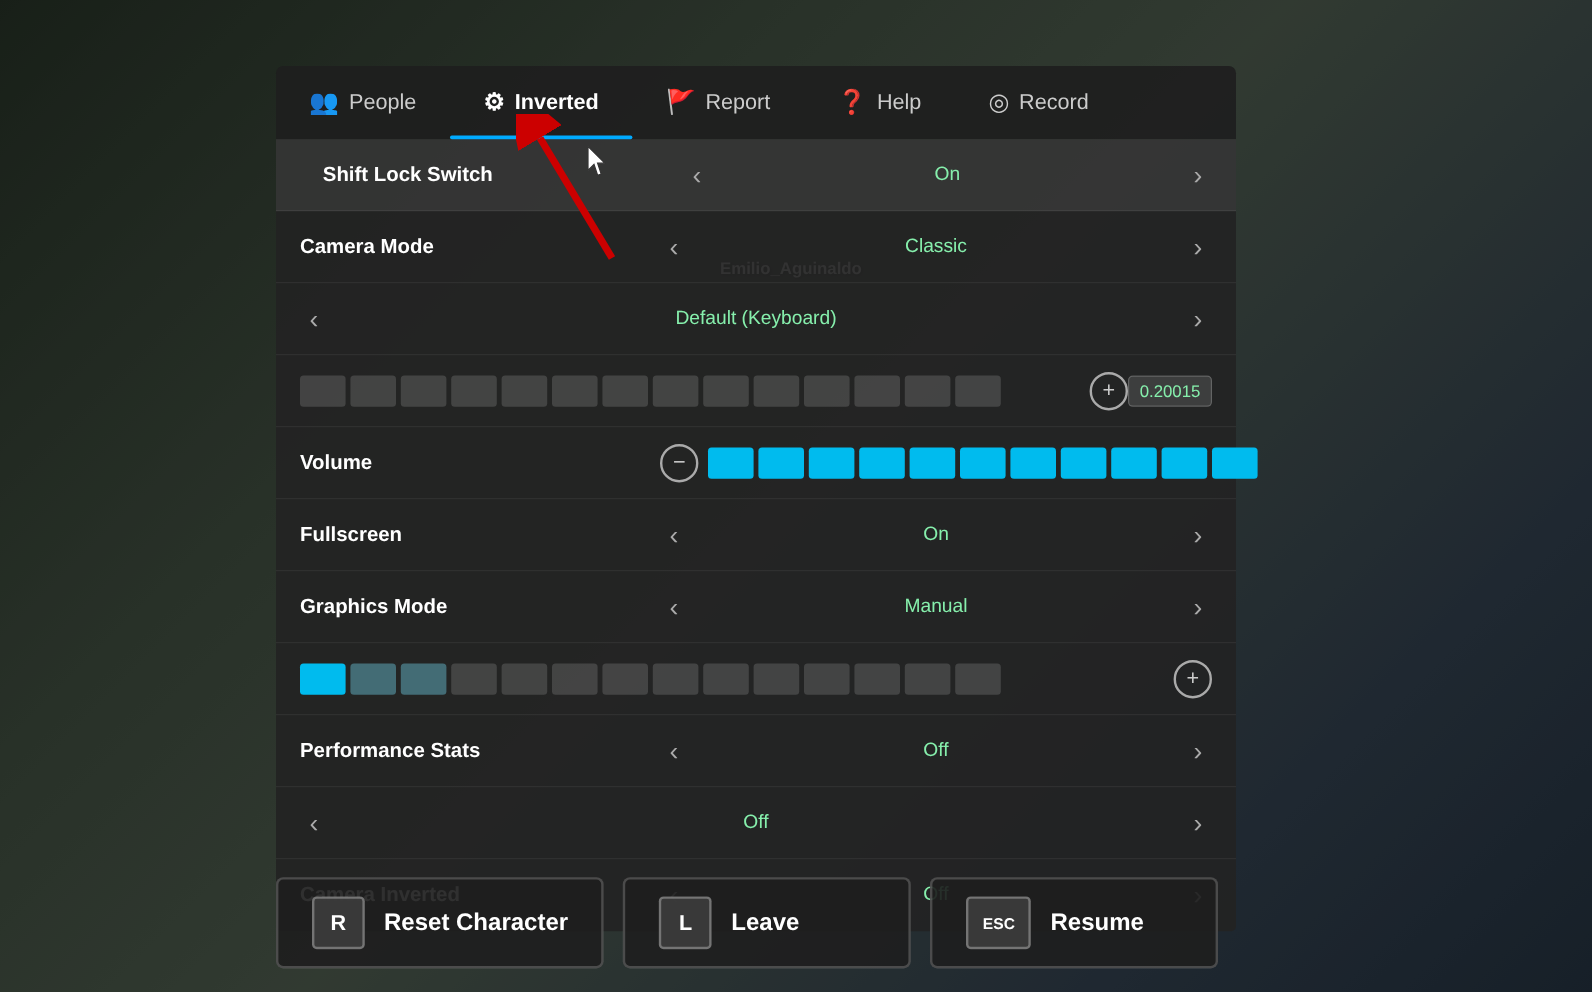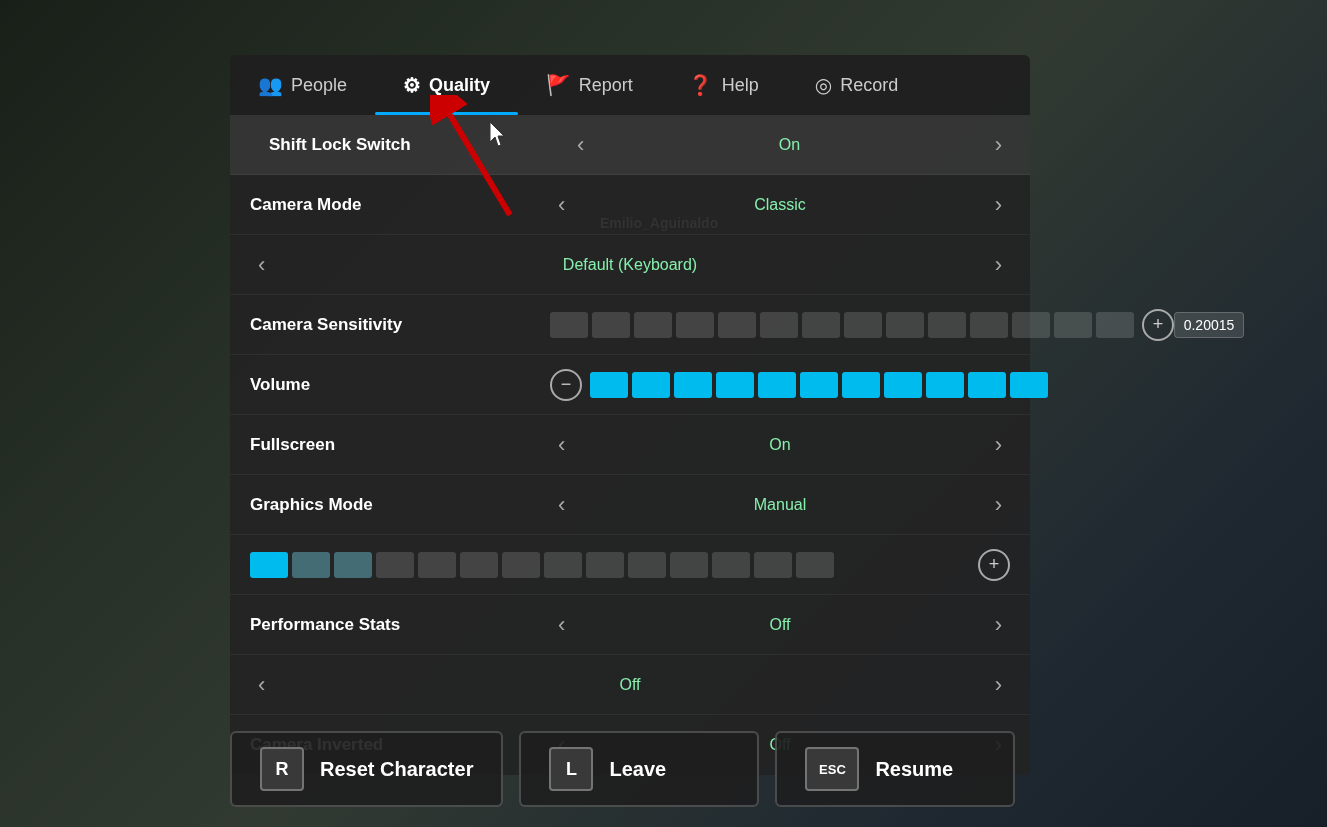--- a/index.html
+++ b/index.html
@@ -174,21 +174,21 @@
       color: #ccc;
       font-size: 18px;
       cursor: pointer;
       margin-right: 8px;
       flex-shrink: 0;
     }
 
     .value-box {
       background: rgba(255,255,255,0.12);
       border: 1px solid rgba(255,255,255,0.2);
-      color: #ffffff;
+      color: #86efac;
       font-size: 14px;
       padding: 4px 8px;
       border-radius: 4px;
       min-width: 70px;
       text-align: center;
     }
 
     
     .bottom-buttons {
       position: absolute;
@@ -284,21 +284,21 @@
 
 <div class="menu-container">
 
   <div class="tab-bar">
     <div class="tab">
       <span class="tab-icon">👥</span>
       <span>People</span>
     </div>
     <div class="tab active">
       <span class="tab-icon">⚙</span>
-      <span>Quality</span>
+      <span>Inverted</span>
     </div>
     <div class="tab">
       <span class="tab-icon">🚩</span>
       <span>Report</span>
     </div>
     <div class="tab">
       <span class="tab-icon">❓</span>
       <span>Help</span>
     </div>
     <div class="tab">
@@ -329,21 +329,20 @@
 
     <div class="setting-row">
       <div class="setting-control">
         <span class="arrow-btn">‹</span>
         <span class="setting-value">Default (Keyboard)</span>
         <span class="arrow-btn">›</span>
       </div>
     </div>
 
     <div class="setting-row">
-      <span class="setting-label">Camera Sensitivity</span>
       <div class="setting-control">
         <div class="slider-bar" id="sensitivity-bar">
             <div class="bar-segment"></div>
             <div class="bar-segment"></div>
             <div class="bar-segment"></div>
             <div class="bar-segment"></div>
             <div class="bar-segment"></div>
             <div class="bar-segment"></div>
             <div class="bar-segment"></div>
             <div class="bar-segment"></div>

